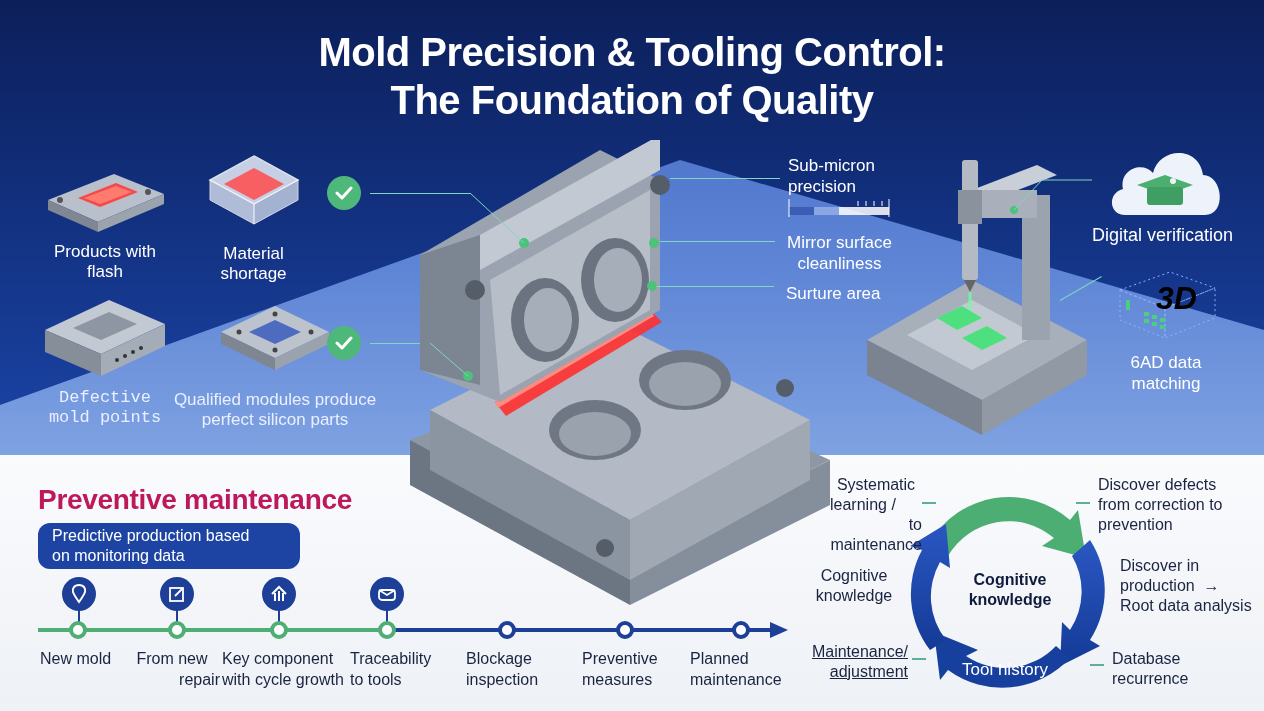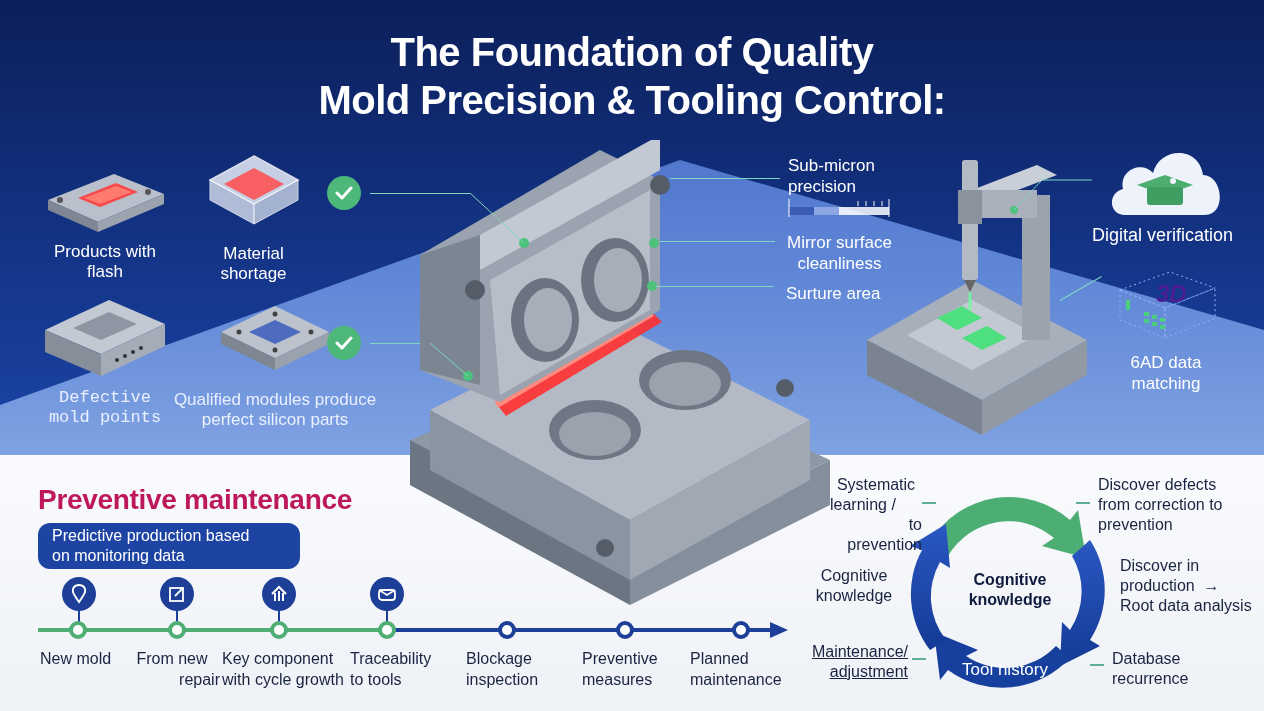--- a/index.html
+++ b/index.html
@@ -65,22 +65,22 @@
   .tick { position: absolute; height: 2px; width: 14px; background: #5fae96; }
 </style>
 </head>
 <body>
 
 <div class="top-bg"></div>
 <div class="light-wedge"></div>
 <div class="bottom-bg"></div>
 
 <h1 class="title">
+  <span class="line">Mold Precision &amp; Tooling Control:</span>
   <span class="line">The Foundation of Quality</span>
-  <span class="line">Mold Precision &amp; Tooling Control:</span>
 </h1>
 
 <div>
 
   <div class="icon-item" style="left:30px; top:170px; width:150px;">
     <svg width="134" height="66" viewBox="0 0 134 66" style="display:block;margin:0 auto 6px;">
       <polygon points="10,30 76,4 126,24 60,52" fill="#b9c0cb"></polygon>
       <polygon points="10,30 60,52 60,62 10,40" fill="#7f8794"></polygon>
       <polygon points="60,52 126,24 126,34 60,62" fill="#9ba3ae"></polygon>
       <polygon points="40,28 78,13 100,22 62,37" fill="#ff3c3c" opacity="0.9"></polygon>
@@ -253,21 +253,21 @@
     <g fill="#4ccf7d">
       <rect x="34" y="42" width="5" height="4"></rect>
         <rect x="42" y="45" width="5" height="4"></rect>
         <rect x="50" y="48" width="5" height="4"></rect>
       <rect x="34" y="49" width="5" height="4"></rect>
         <rect x="42" y="52" width="5" height="4"></rect>
         <rect x="50" y="55" width="5" height="4"></rect>
       <rect x="16" y="30" width="4" height="10"></rect>
     </g>
   </svg>
-  <div style="position:absolute; left:1156px; top:280px; color:#4c1d95; font-weight:bold; font-style:italic; font-size:24px;">3D</div>
+  <div style="position:absolute; left:1156px; top:280px; color:#000000; font-weight:bold; font-style:italic; font-size:32px;">3D</div>
   <div class="callout" style="left:1112px; top:352px; text-align:center; width:108px;">
     <div>6AD data</div>
     <div>matching</div>
   </div>
   <div class="connector" style="left:1060px; top:300px; width:48px; transform:rotate(-30deg); transform-origin:left;"></div>
 </div>
 
 <div class="pm-title">Preventive maintenance</div>
 <div class="pm-badge">
   <div>Predictive production based</div>
@@ -364,21 +364,21 @@
 </svg>
 <div style="position:absolute; left:960px; top:570px; width:100px; text-align:center; font-weight:bold; font-size:16px; line-height:20px; color:#0f1b3d;">
   <div>Cognitive</div>
   <div>knowledge</div>
 </div>
 <div style="position:absolute; left:962px; top:660px; color:#fff; font-size:17px;">Tool history</div>
 
 <div class="cycle-label" style="left:830px; top:475px; text-align:right; width:92px;">
   <div style="text-align:center;">Systematic</div>
   <div style="text-align:left;">learning /</div>
-  <div>to prevention</div>
+  <div>to maintenance</div>
 </div>
 <div class="tick" style="left:922px; top:502px;"></div>
 <div class="cycle-label" style="left:1098px; top:475px;">
   <div>Discover defects</div>
   <div>from correction to</div>
   <div>prevention</div>
 </div>
 <div class="tick" style="left:1076px; top:502px;"></div>
 <div class="cycle-label" style="left:1120px; top:556px;">
   <div>Discover in</div>

